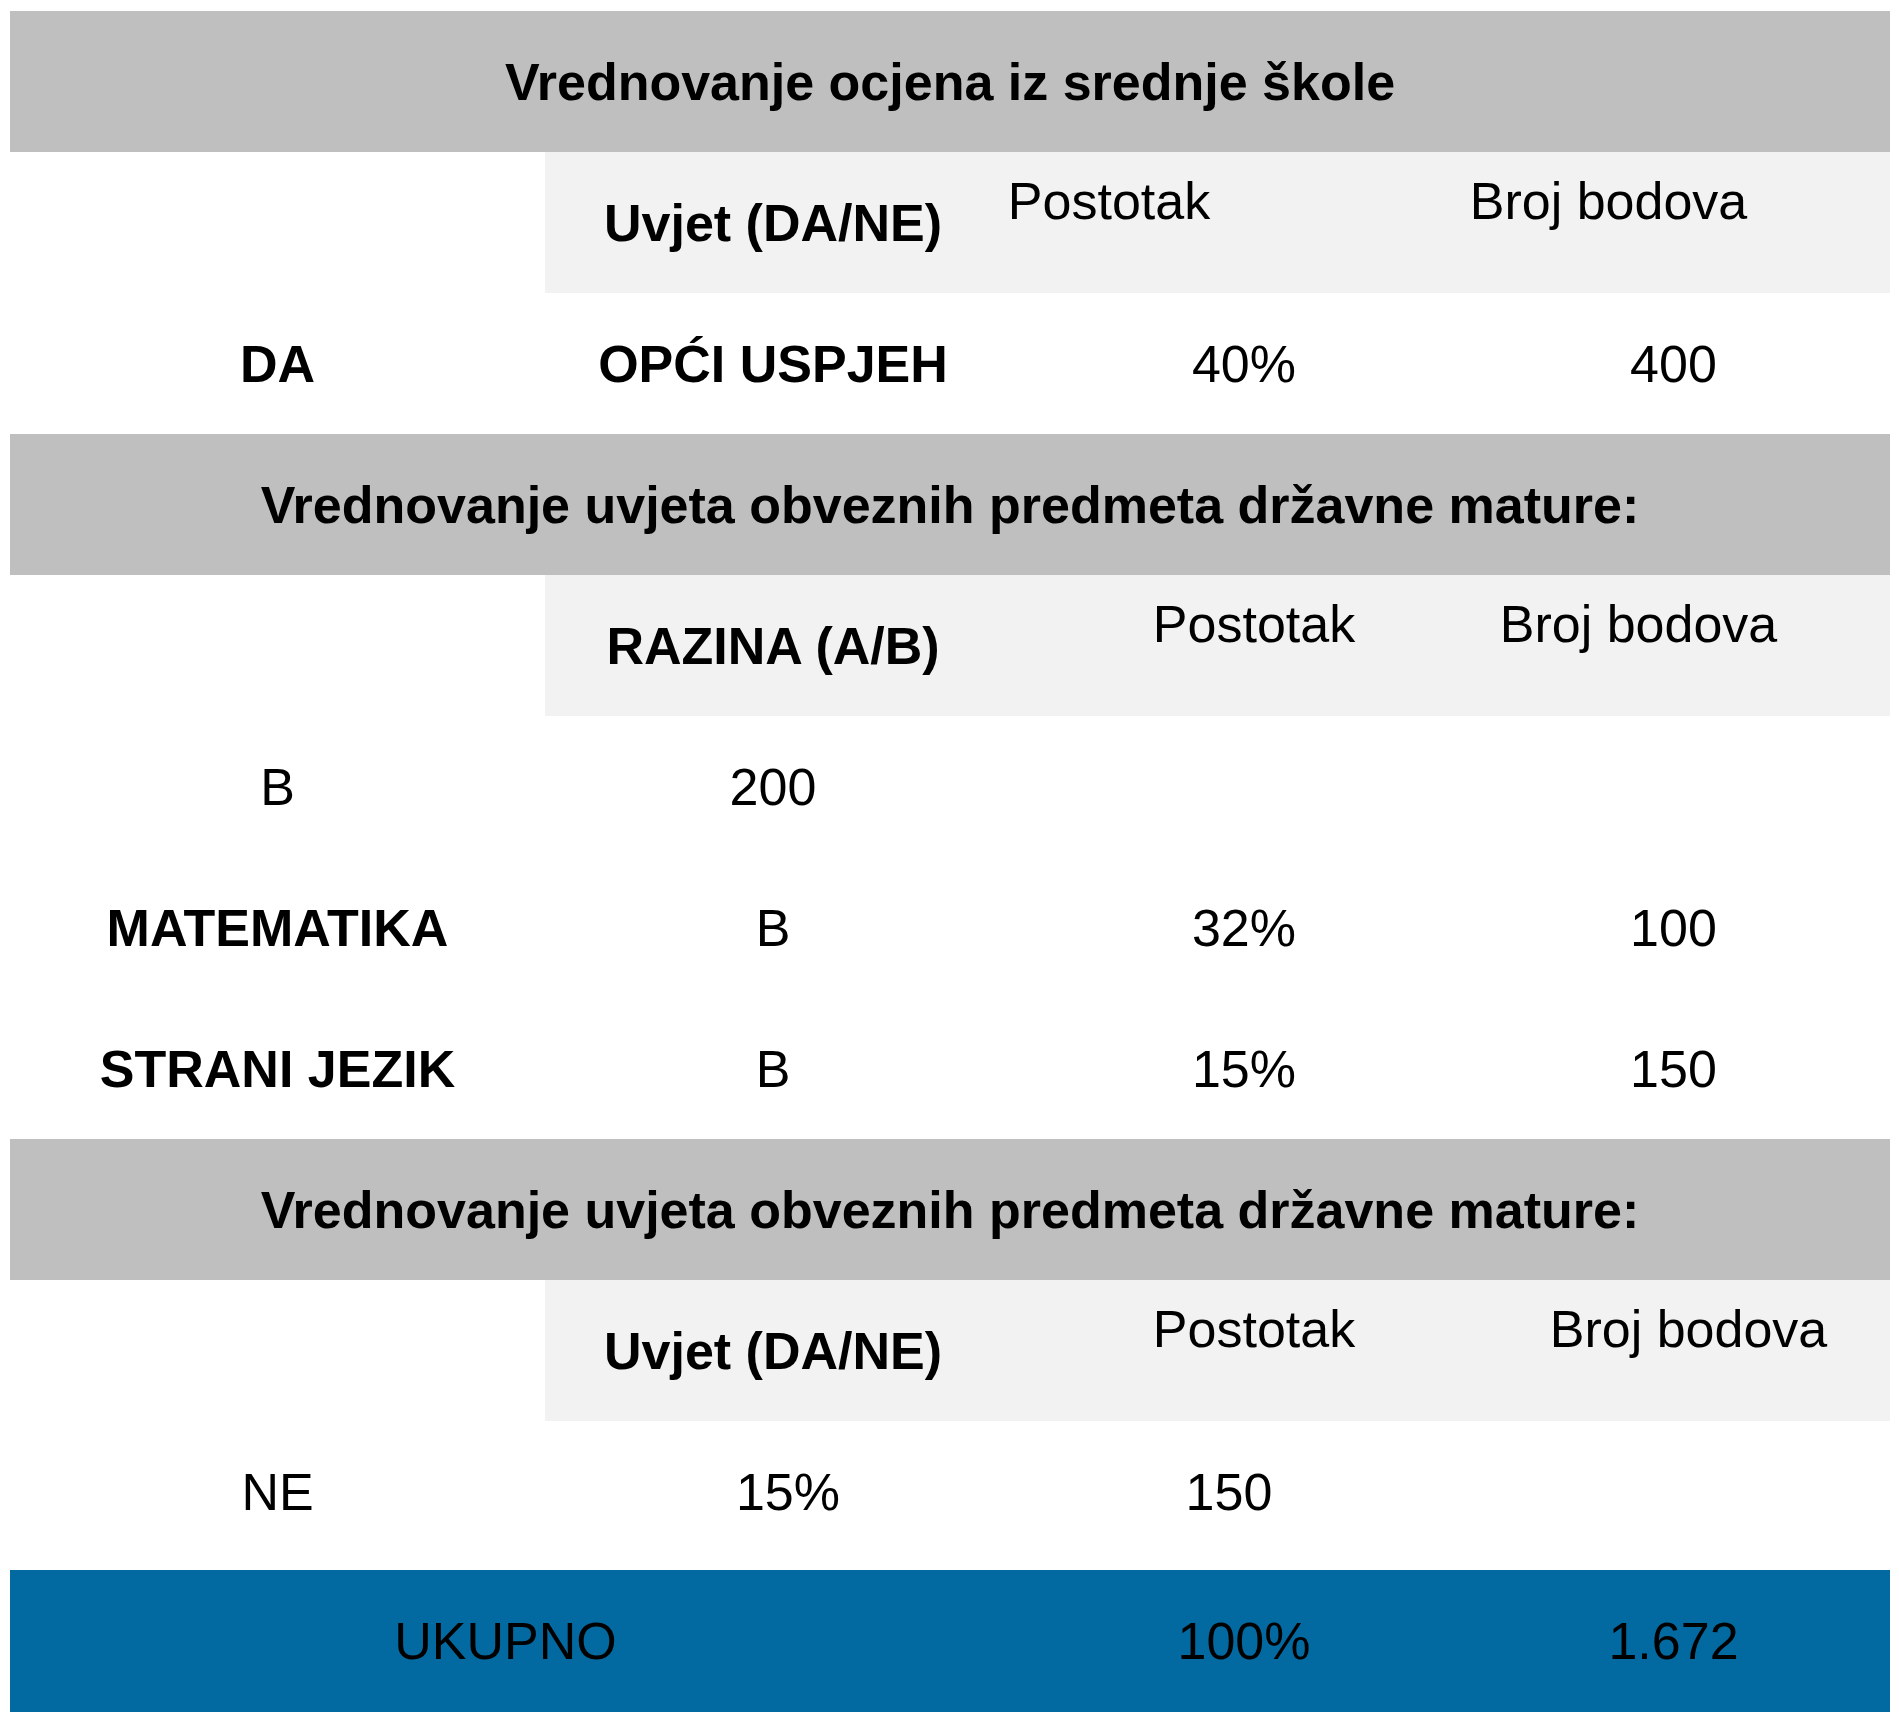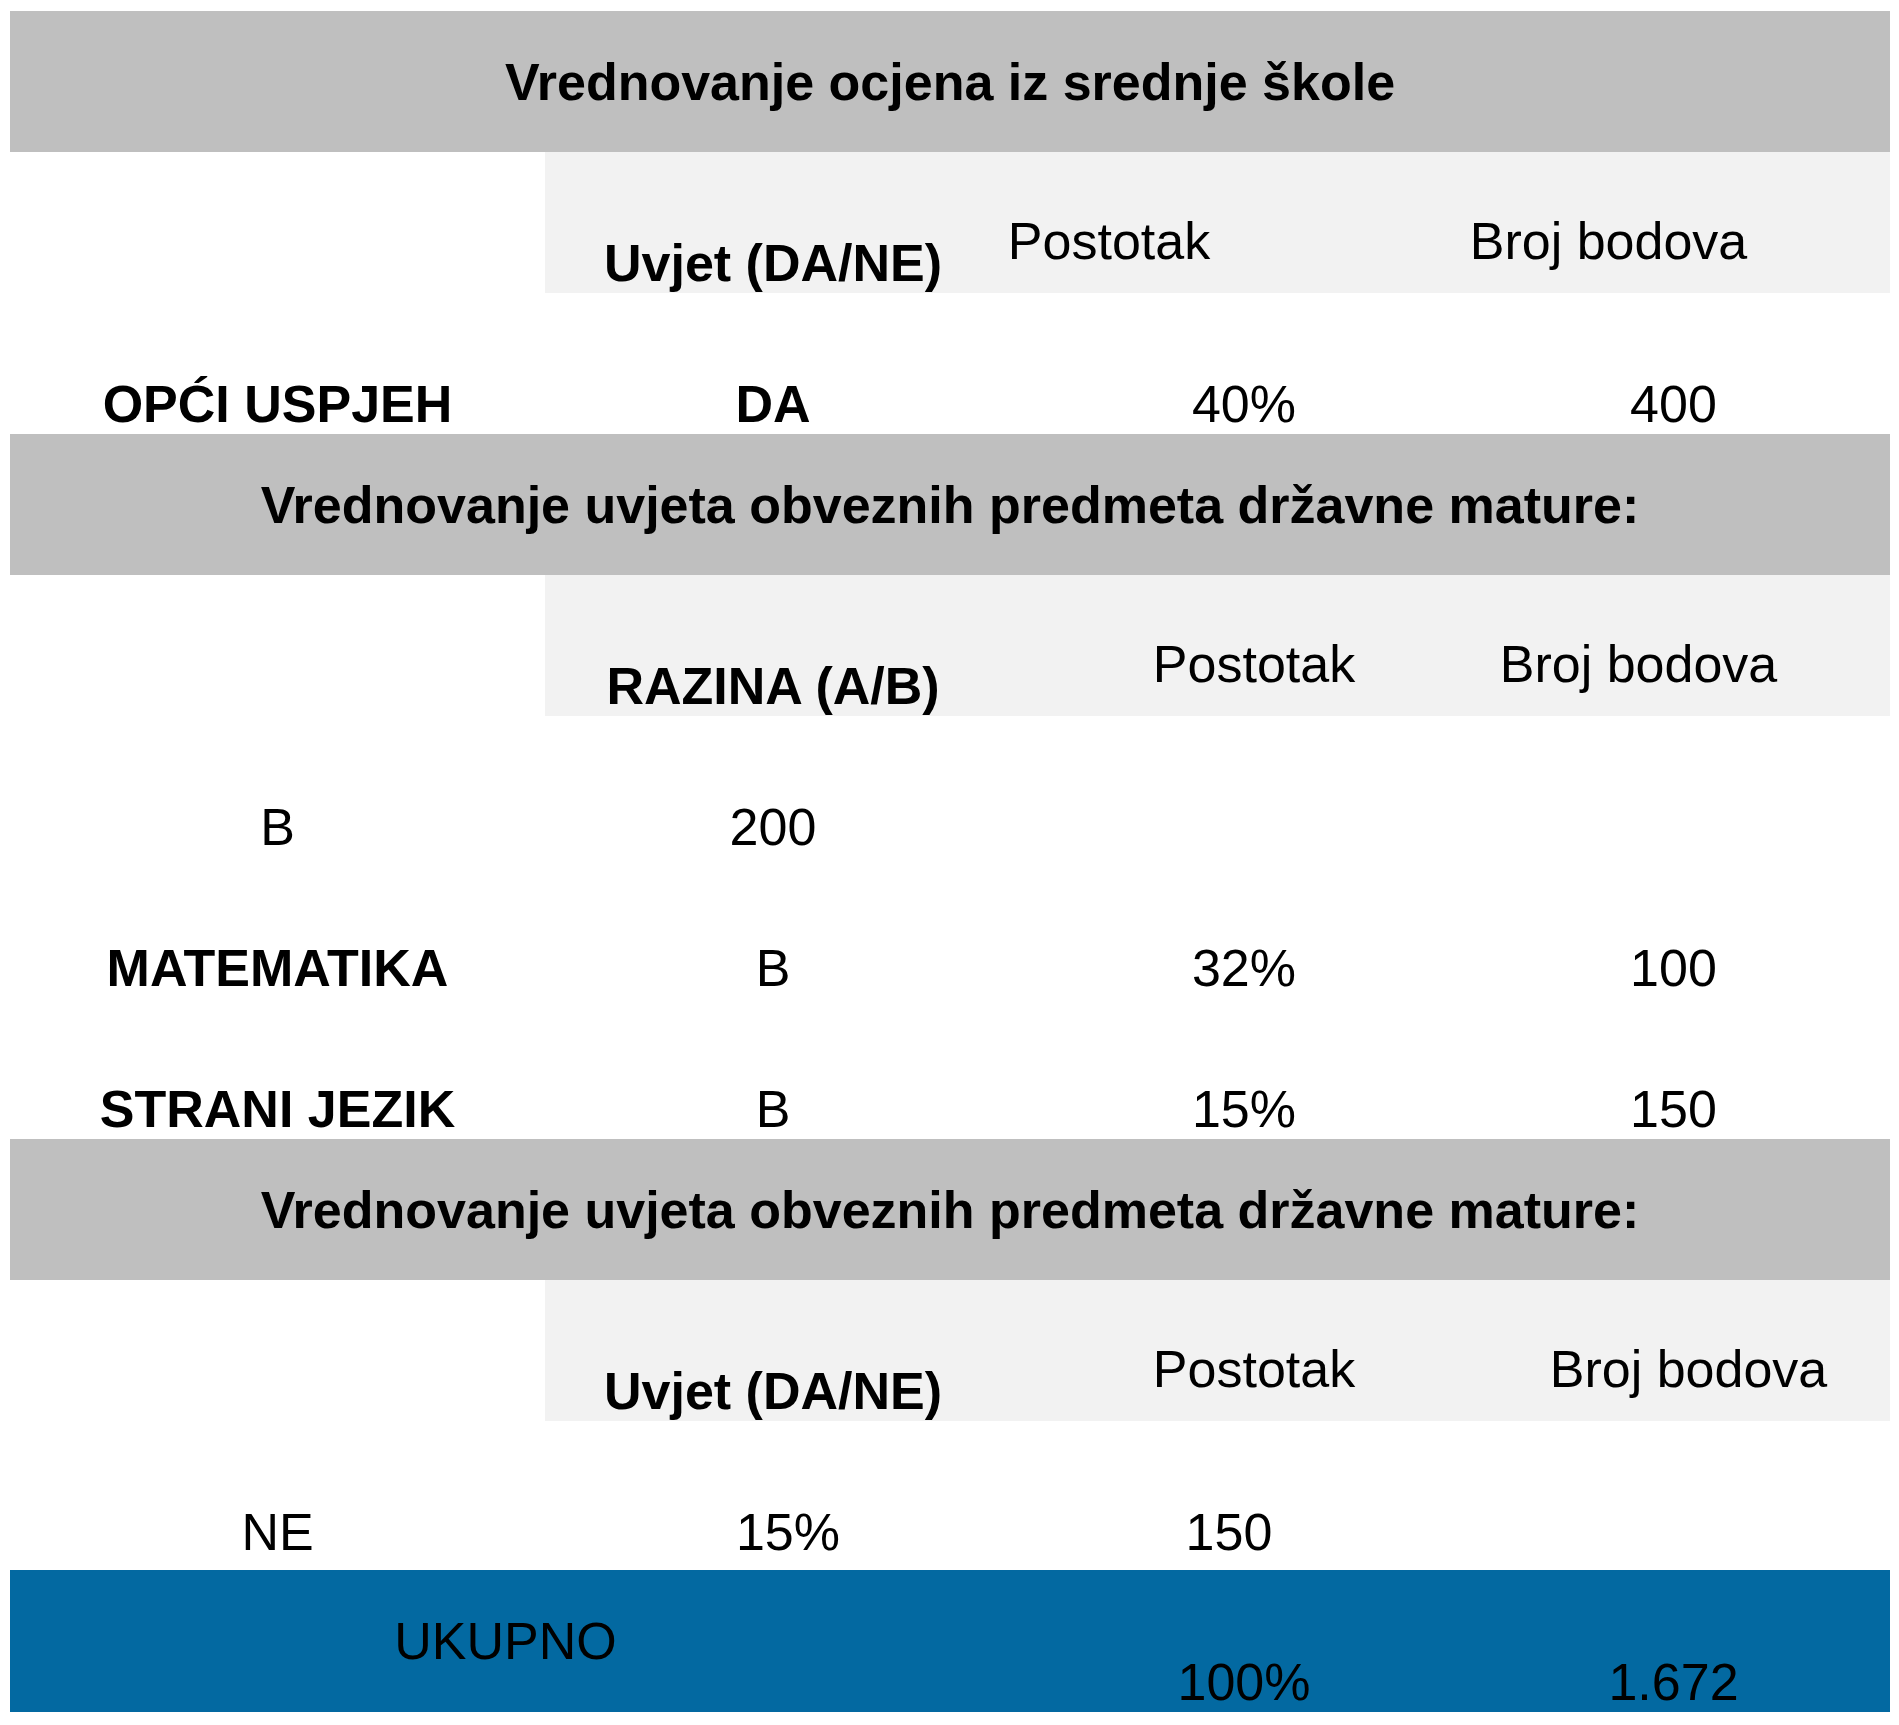--- a/index.html
+++ b/index.html
@@ -22,21 +22,21 @@
     height: 1440px;
     padding: 11px 9px 13px 10px;
   }
   .row {
     display: grid;
     grid-template-columns: 535px 456px 456px 433px;
     height: 141px;
   }
   .cell {
     display: flex;
-    align-items: flex-end;
+    align-items: center;
     justify-content: center;
     white-space: nowrap;
   }
   
   .band-title {
     display: flex;
     align-items: center;
     justify-content: center;
     height: 141px;
     background: #bfbfbf;
@@ -85,22 +85,22 @@
     </div>
     <div class="cell c3 hdr">
       <span class="t">Postotak</span>
     </div>
     <div class="cell c4 hdr">
       <span class="t">Broj bodova</span>
     </div>
   </div>
 
   <div class="row data-row">
+    <div class="cell c2 bold">DA</div>
     <div class="cell c1">OPĆI USPJEH</div>
-    <div class="cell c2 bold">DA</div>
     <div class="cell c3">40%</div>
     <div class="cell c4">400</div>
   </div>
 
   <div class="band-title">Vrednovanje uvjeta obveznih predmeta državne mature:</div>
 
   <div class="row header-row s2">
     <div class="cell c1"></div>
     <div class="cell c2 hdr">
       <span class="t">RAZINA (A/B)</span>

